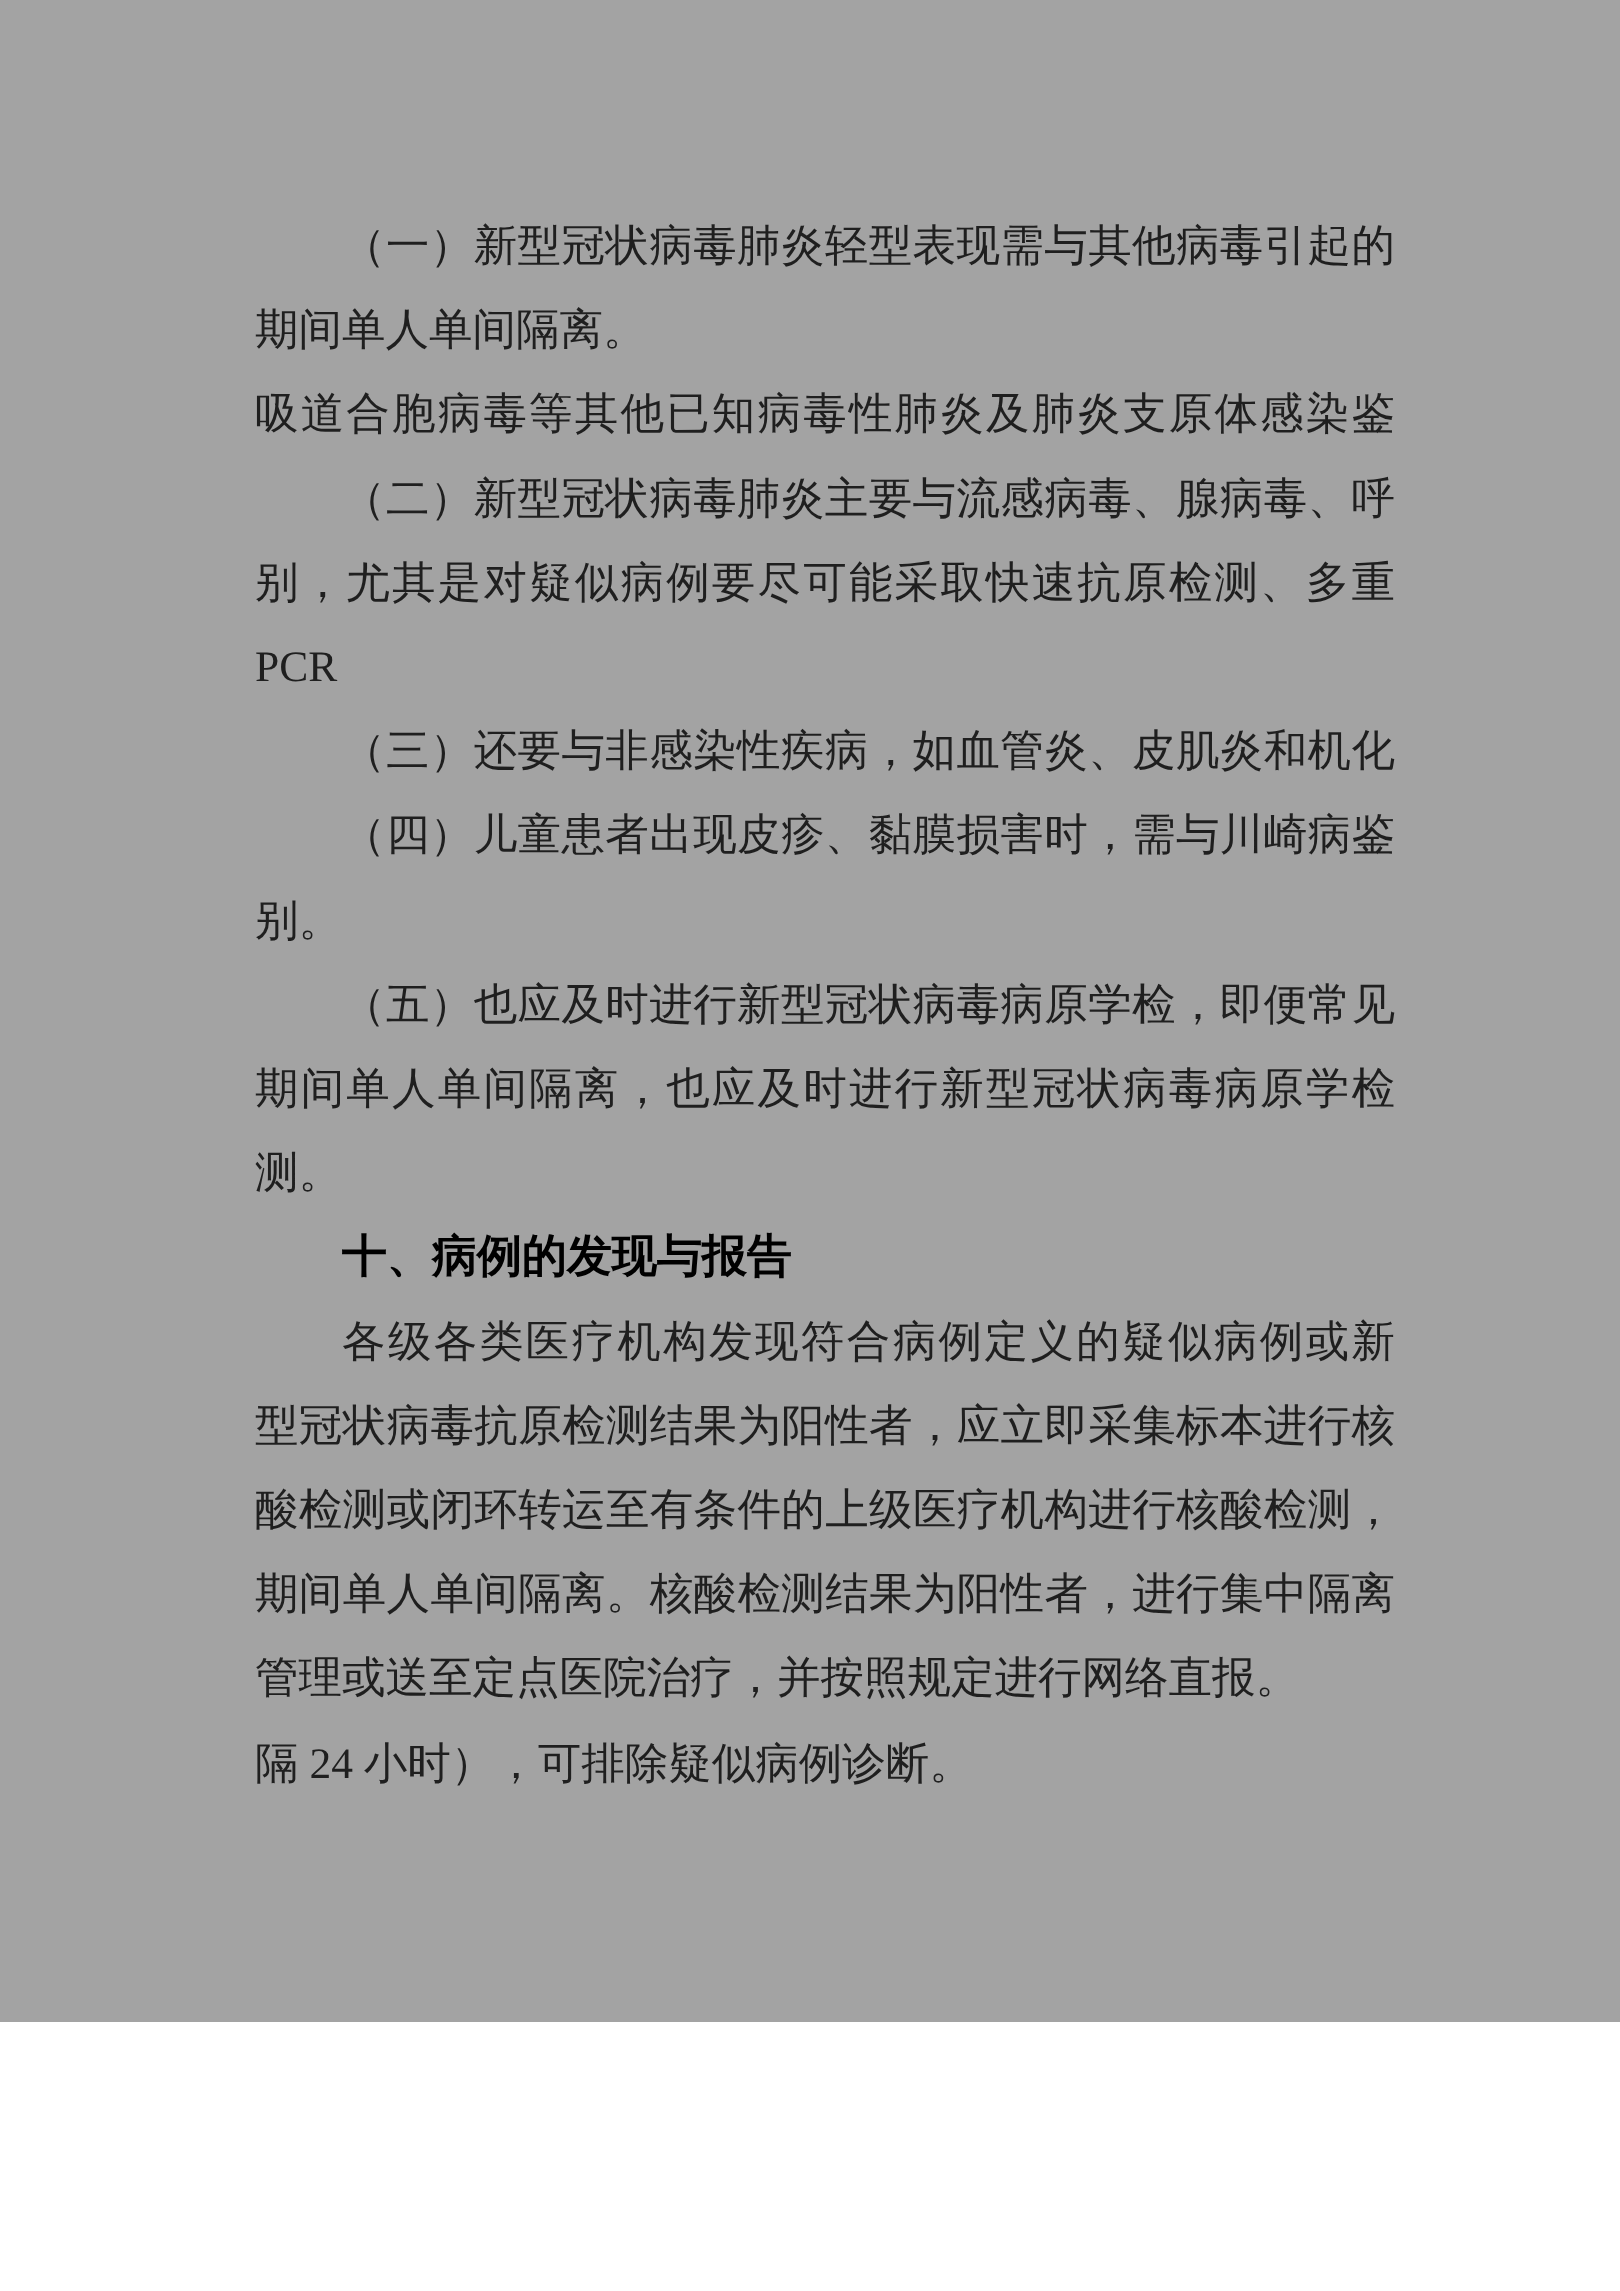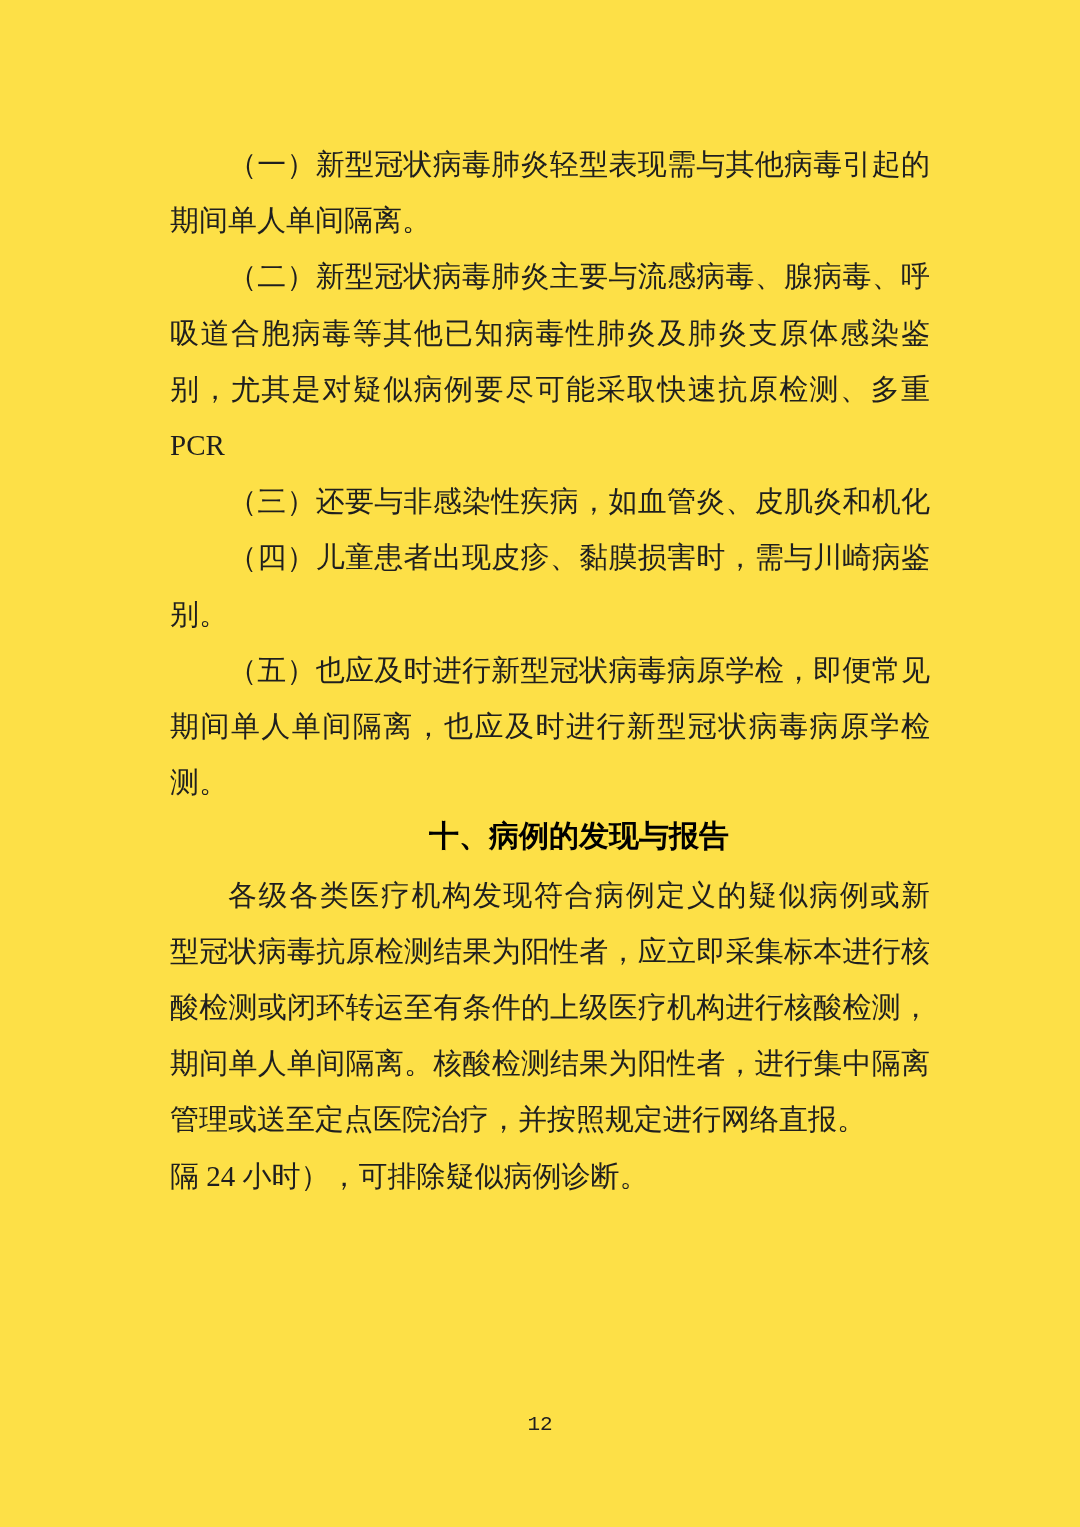--- a/index.html
+++ b/index.html
@@ -3,22 +3,22 @@
 <meta charset="utf-8">
 <style>
   html, body {
     margin: 0;
     padding: 0;
     background: #ffffff;
   }
   .page {
     position: relative;
     width: 1080px;
-    height: 1527px;
-    background: #fde047;
+    height: 1348px;
+    background: #a3a3a3;
     overflow: hidden;
     font-family: "Liberation Serif", "DejaVu Serif", serif;
   }
   .content {
     position: absolute;
     left: 170px;
     top: 136px;
     width: 760px;
     font-size: 29px;
     line-height: 56.2px;
@@ -32,48 +32,48 @@
   .line.justify {
     white-space: normal;
     text-align: justify;
     text-align-last: justify;
     -moz-text-align-last: justify;
   }
   .line.first {
     text-indent: 58px;
   }
   .line.heading {
-    font-family: Liberation Mono, monospace;
+    font-family: Liberation Serif, serif;
     font-weight: 700;
     font-size: 30px;
     color: #000000;
     white-space: nowrap;
-    text-align: center;
+    text-align: left;
   }
   .page-number {
     position: absolute;
     top: 1410px;
     left: 0;
     width: 100%;
     text-align: center;
     font-family: Liberation Mono, monospace;
     font-size: 21px;
     line-height: 30px;
     color: #1f1f1f;
   }
 </style>
 </head>
 <body>
 
 <div class="page">
   <div class="content">
     <div class="line first justify">（一）新型冠状病毒肺炎轻型表现需与其他病毒引起的</div>
     <div class="line">期间单人单间隔离。</div>
+    <div class="line justify">吸道合胞病毒等其他已知病毒性肺炎及肺炎支原体感染鉴</div>
     <div class="line first justify">（二）新型冠状病毒肺炎主要与流感病毒、腺病毒、呼</div>
-    <div class="line justify">吸道合胞病毒等其他已知病毒性肺炎及肺炎支原体感染鉴</div>
     <div class="line justify">别，尤其是对疑似病例要尽可能采取快速抗原检测、多重 PCR</div>
     <div class="line first justify">（三）还要与非感染性疾病，如血管炎、皮肌炎和机化</div>
     <div class="line first justify">（四）儿童患者出现皮疹、黏膜损害时，需与川崎病鉴</div>
     <div class="line">别。</div>
     <div class="line first justify">（五）也应及时进行新型冠状病毒病原学检，即便常见</div>
     <div class="line justify">期间单人单间隔离，也应及时进行新型冠状病毒病原学检</div>
     <div class="line">测。</div>
     <div class="line heading first">十、病例的发现与报告</div>
     <div class="line first justify">各级各类医疗机构发现符合病例定义的疑似病例或新</div>
     <div class="line justify">型冠状病毒抗原检测结果为阳性者，应立即采集标本进行核</div>

